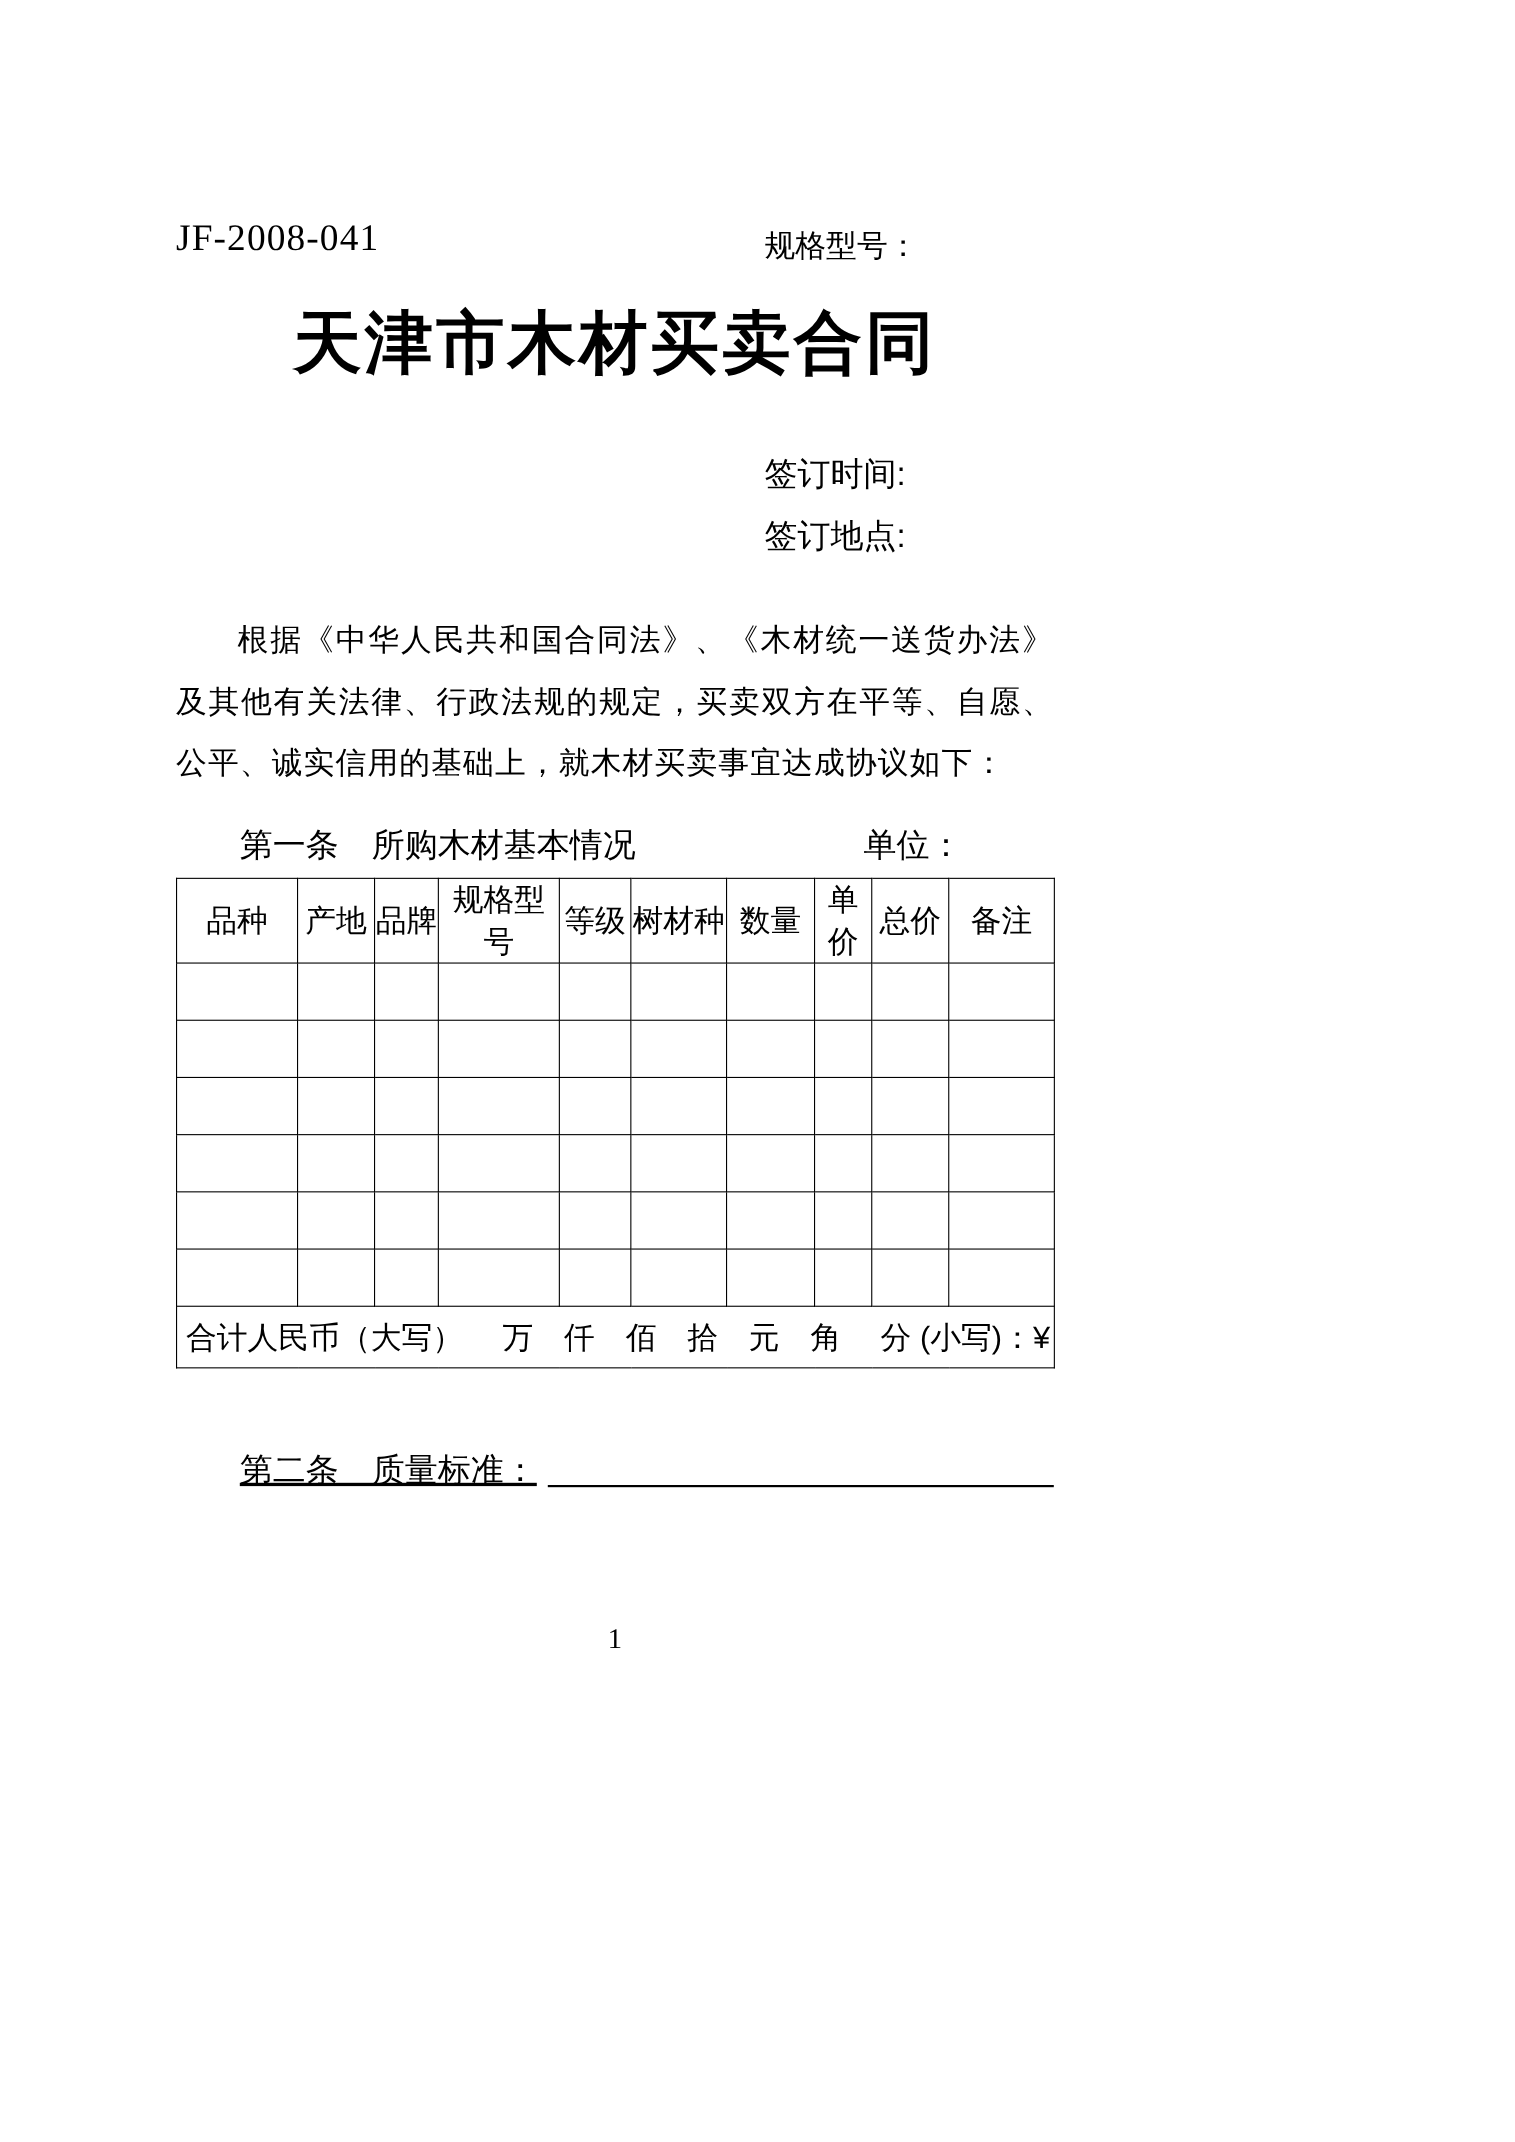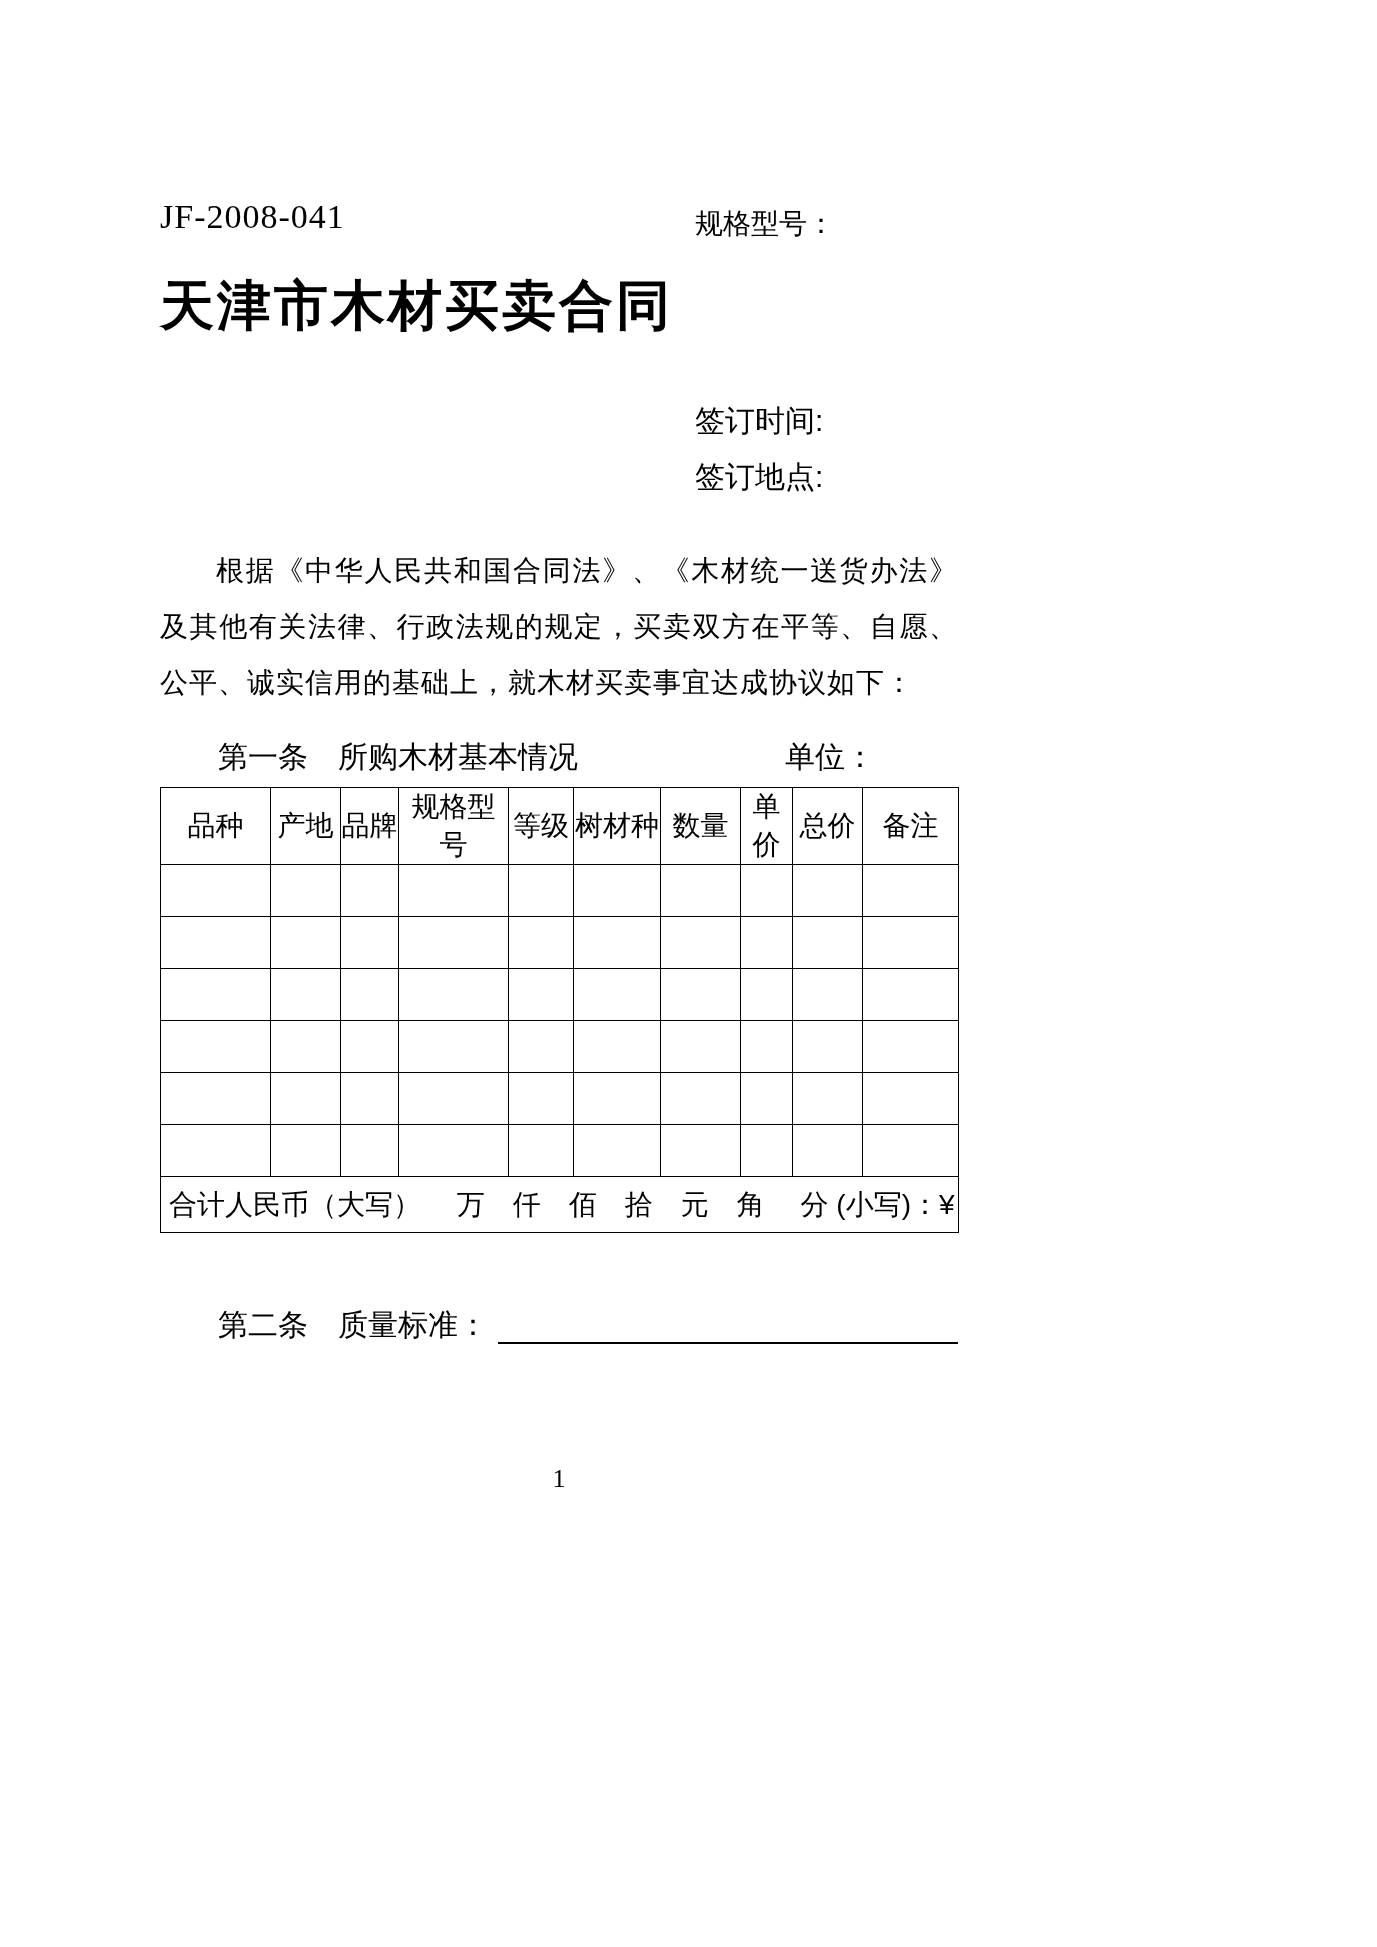--- a/index.html
+++ b/index.html
@@ -29,22 +29,22 @@
     letter-spacing: 1px;
   }
   .contract-label {
     position: absolute;
     left: 535px;
     top: 7px;
     font-size: 28px;
   }
   .title {
     margin-top: 26px;
-    text-align: left;
-    font-size: 54px;
+    text-align: center;
+    font-size: 62px;
     font-weight: bold;
     letter-spacing: 3px;
   }
   .sign-info {
     margin-top: 50px;
     margin-left: 535px;
     font-size: 30px;
     line-height: 56px;
   }
   .preamble {
@@ -94,24 +94,25 @@
     padding-left: 8px;
     white-space: pre;
     overflow: hidden;
   }
   .col0 { width: 110px; } .col1 { width: 70px; }  .col2 { width: 58px; }
   .col3 { width: 110px; } .col4 { width: 65px; }  .col5 { width: 87px; }
   .col6 { width: 80px; }  .col7 { width: 52px; }  .col8 { width: 70px; }
   .col9 { width: 96px; }
   .section2-row {
     display: flex;
-    align-items: center;
+    align-items: flex-start;
     margin-top: 72px;
     padding-left: 58px;
     font-size: 30px;
+    text-decoration: underline;
   }
   .section2-title { flex: none; white-space: nowrap; }
   .underline-blank {
     flex: 1;
     border-bottom: 2px solid #000000;
     height: 36px;
     margin-left: 10px;
   }
   .page-number {
     margin-top: 118px;

